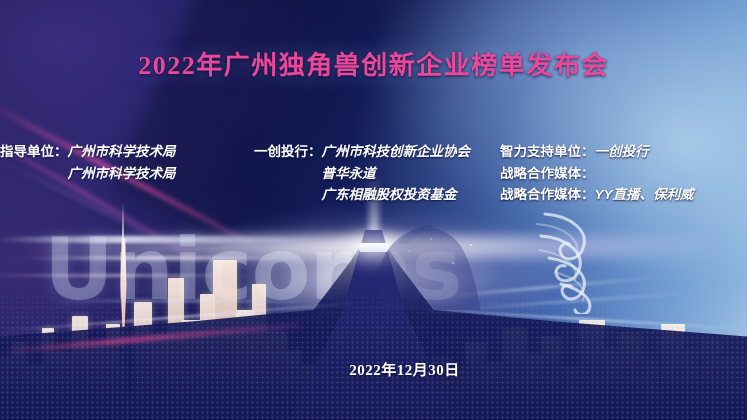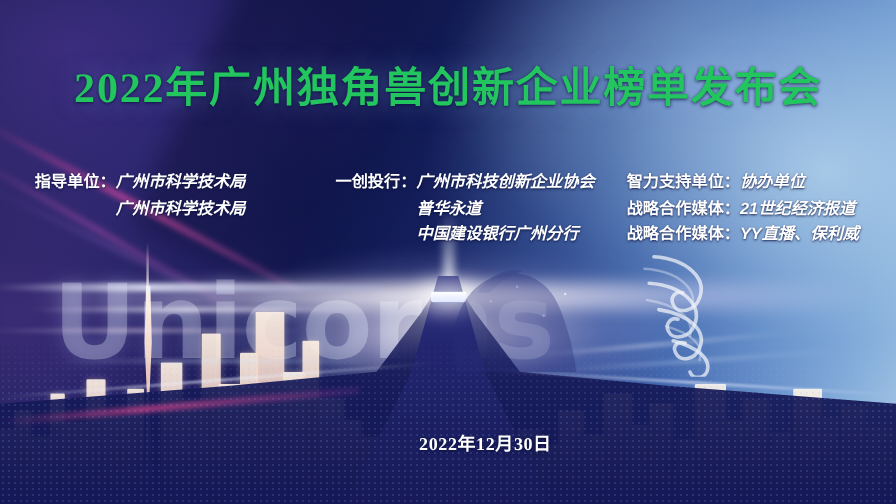--- a/index.html
+++ b/index.html
@@ -239,39 +239,39 @@
 
   
   .star{position:absolute;background:#fff;border-radius:50%;filter:blur(.3px);}
 
   
   #title{
     position:absolute; left:0; right:0; top:44px;
     text-align:center;
     font-family:"Liberation Serif","DejaVu Serif",serif;
     font-weight:700;
-    font-size:35px;
+    font-size:26px;
     letter-spacing:1.5px;
-    color:#22c55e;
+    color:#ec4899;
     text-shadow:0 1px 3px rgba(10,14,60,.85), 0 0 22px rgba(150,180,255,.35);
     white-space:nowrap;
   }
 
   
   #credits{
     position:absolute; left:0; right:0; top:141px;
     display:flex;
     font-size:13.5px;
     line-height:21.5px;
     color:#ffffff;
     font-weight:700;
     text-shadow:0 1px 2px rgba(10,16,60,.9);
   }
   .credit-col{position:relative;}
-  .credit-col.c1{margin-left:29px;  width:248px;text-align:center;}
+  .credit-col.c1{margin-left:0;  width:248px;text-align:center;}
   .credit-col.c2{margin-left:6px;   width:238px;}
   .credit-col.c3{margin-left:8px;   width:228px;}
   .credit-line{white-space:nowrap; display:flex;}
   .credit-label{flex:0 0 auto;}
   .credit-value{flex:0 0 auto;font-style:italic;}
   .credit-line.indent .credit-label{visibility:hidden;}
 
   
   #event-date{
     position:absolute; left:0; right:0; top:358px;
@@ -442,32 +442,31 @@
       <div class="credit-line">
         <span class="credit-label">一创投行：</span>
         <span class="credit-value">广州市科技创新企业协会</span>
       </div>
       <div class="credit-line indent">
         <span class="credit-label">协办单位：</span>
         <span class="credit-value">普华永道</span>
       </div>
       <div class="credit-line indent">
         <span class="credit-label">协办单位：</span>
-        <span class="credit-value">中国建设银行广州分行</span>
+        <span class="credit-value">广东相融股权投资基金</span>
       </div>
     </div>
 
     <div class="credit-col c3">
       <div class="credit-line">
         <span class="credit-label">智力支持单位：</span>
-        <span class="credit-value">协办单位</span>
+        <span class="credit-value">一创投行</span>
       </div>
       <div class="credit-line">
         <span class="credit-label">战略合作媒体：</span>
-        <span class="credit-value">21世纪经济报道</span>
       </div>
       <div class="credit-line">
         <span class="credit-label">战略合作媒体：</span>
         <span class="credit-value">YY直播、保利威</span>
       </div>
     </div>
 
   </div>
 
   <div id="event-date">2022年12月30日</div>

